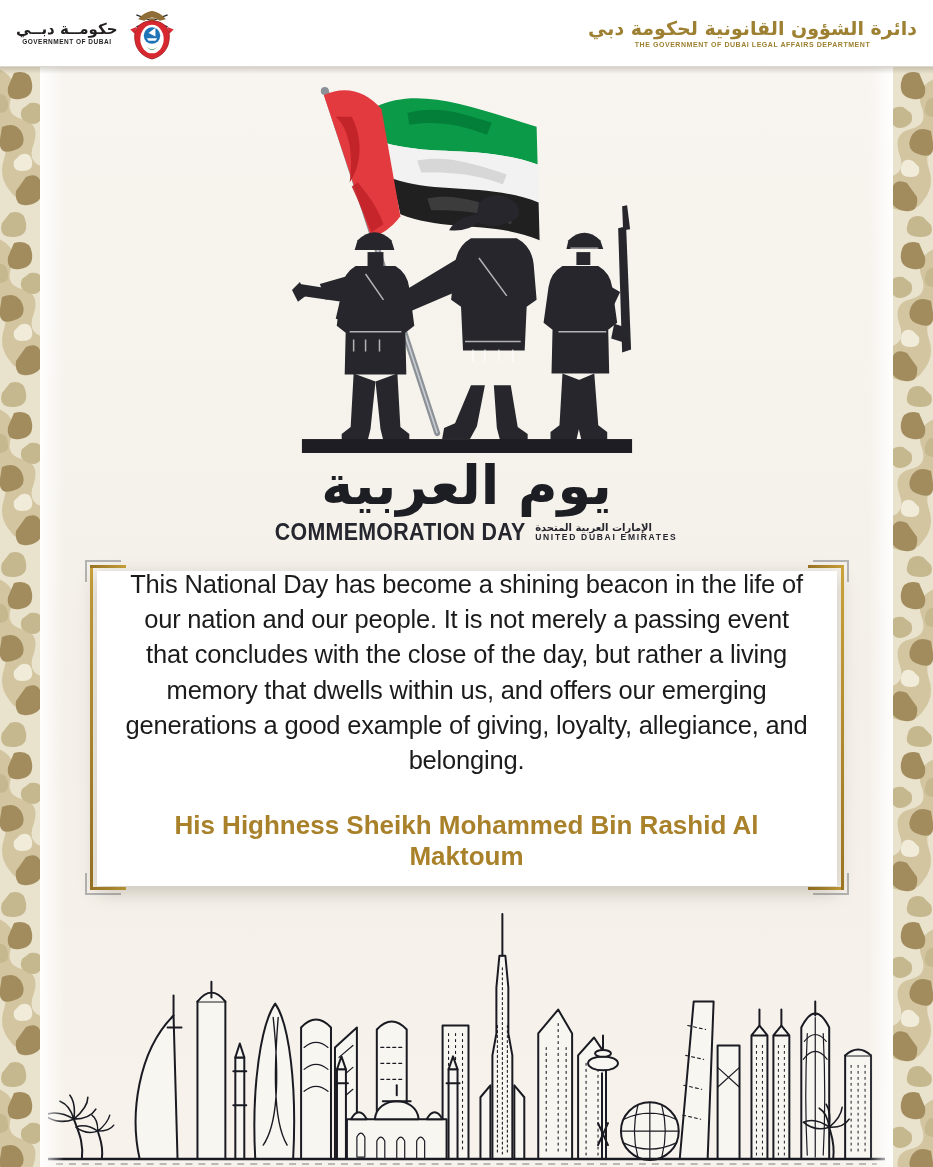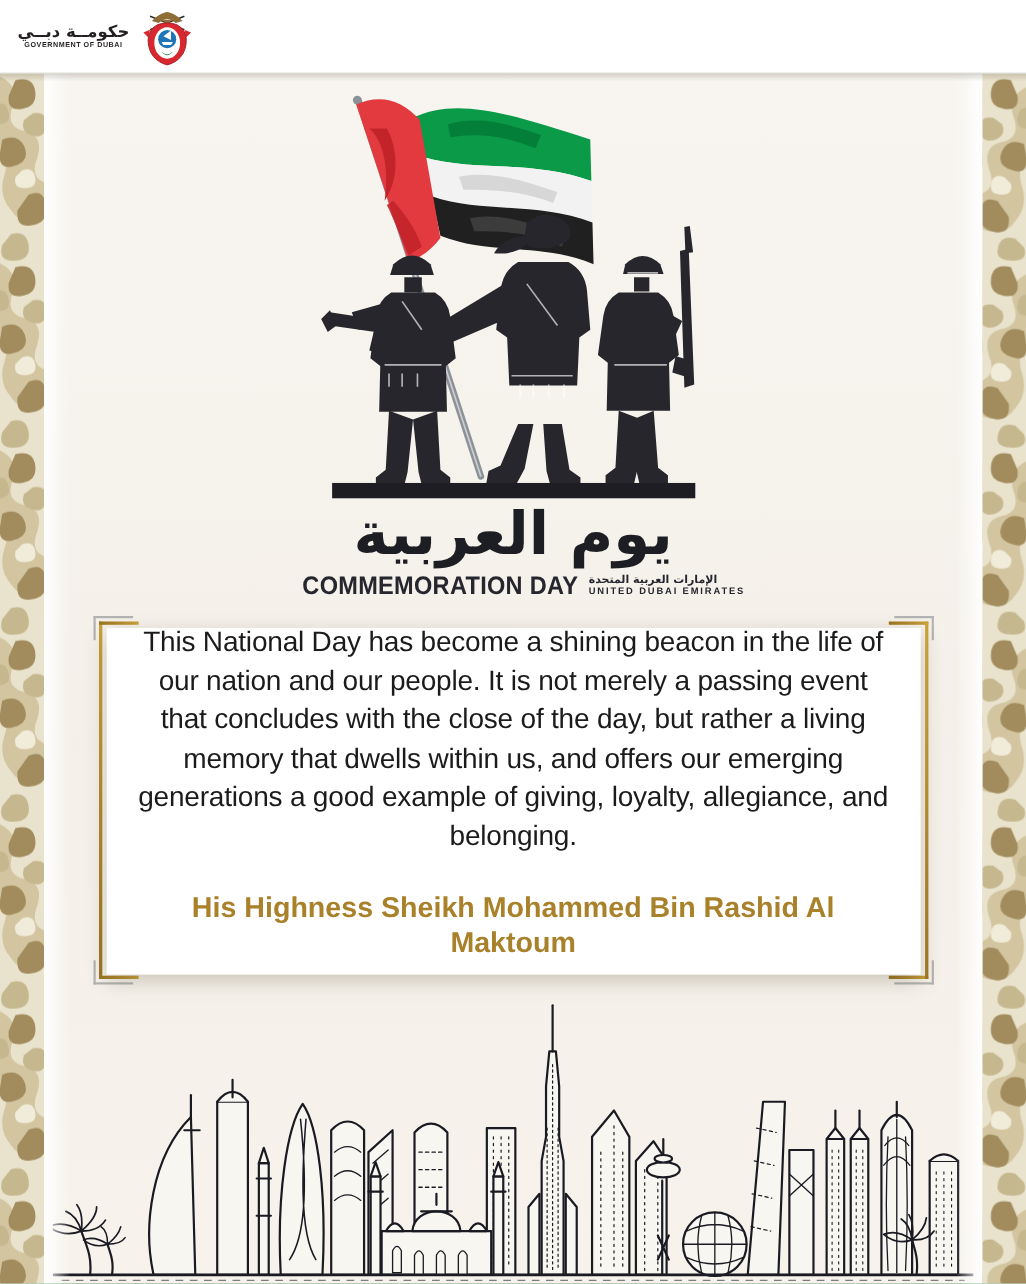--- a/index.html
+++ b/index.html
@@ -1,16 +1,16 @@
 <!DOCTYPE html>
 <html><head>
 <meta charset="utf-8">
 <style>
   html,body{margin:0;padding:0;background:#ffffff;}
-  .page{position:relative;width:933px;height:1167px;overflow:hidden;background:#15803d;
+  .page{position:relative;width:933px;height:1167px;overflow:hidden;background:#fef9c3;
         font-family:"Liberation Sans",sans-serif;}
 
   
   .header{position:absolute;top:0;left:0;right:0;height:67px;background:#ffffff;
           display:flex;align-items:center;justify-content:space-between;
           padding:0 16px;box-sizing:border-box;z-index:5;
           border-bottom:1px solid #ddd8cf;}
   .logo-left{display:flex;align-items:center;gap:8px;}
   .gov-text{text-align:center;}
   .gov-text .ar{font-family:"DejaVu Sans",sans-serif;font-weight:700;font-size:15px;color:#231f20;line-height:1.1;}
@@ -97,20 +97,24 @@
         <circle cx="30" cy="9" r="3.4" fill="#8f6d36"></circle>
         <path d="M26,14 h8 l-4,9 z" fill="#8f6d36"></path>
         <path d="M30,17 C43,17 50,25 50,35 C50,49 42,58 30,61 C18,58 10,49 10,35 C10,25 17,17 30,17 Z" fill="#d7282f" stroke="#a31d22" stroke-width="1"></path>
         <ellipse cx="30" cy="38" rx="13.5" ry="16.5" fill="#ffffff"></ellipse>
         <circle cx="30" cy="34" r="9.5" fill="#1f74b8"></circle>
         <path d="M26,31 l8,-6 v10 z" fill="#ffffff"></path>
         <path d="M24,37 h12 l-2,3 h-8 z" fill="#ffffff"></path>
         <path d="M24,47 q6,6 12,0 q-6,8 -12,0 z" fill="#1d7a3f"></path>
       </svg>
     </div>
+    <div class="logo-right">
+      <div class="ar" dir="rtl">دائرة الشؤون القانونية لحكومة دبي</div>
+      <div class="en">THE GOVERNMENT OF DUBAI LEGAL AFFAIRS DEPARTMENT</div>
+    </div>
   </div>
 
   <div class="main">
 
     <div class="camo left">
       <svg viewBox="0 0 40 1100" preserveAspectRatio="none" aria-hidden="true">
         <defs>
           <pattern id="camoL" width="40" height="170" patternUnits="userSpaceOnUse">
             <rect width="40" height="170" fill="#e9e2cc"></rect>
             <path d="M-6,0 Q18,8 12,28 Q4,48 22,52 Q40,56 34,76 Q26,96 44,100 L44,130 Q20,140 10,124 Q-2,110 4,92 Q10,74 -4,70 Z" fill="#d2c5a0"></path>

